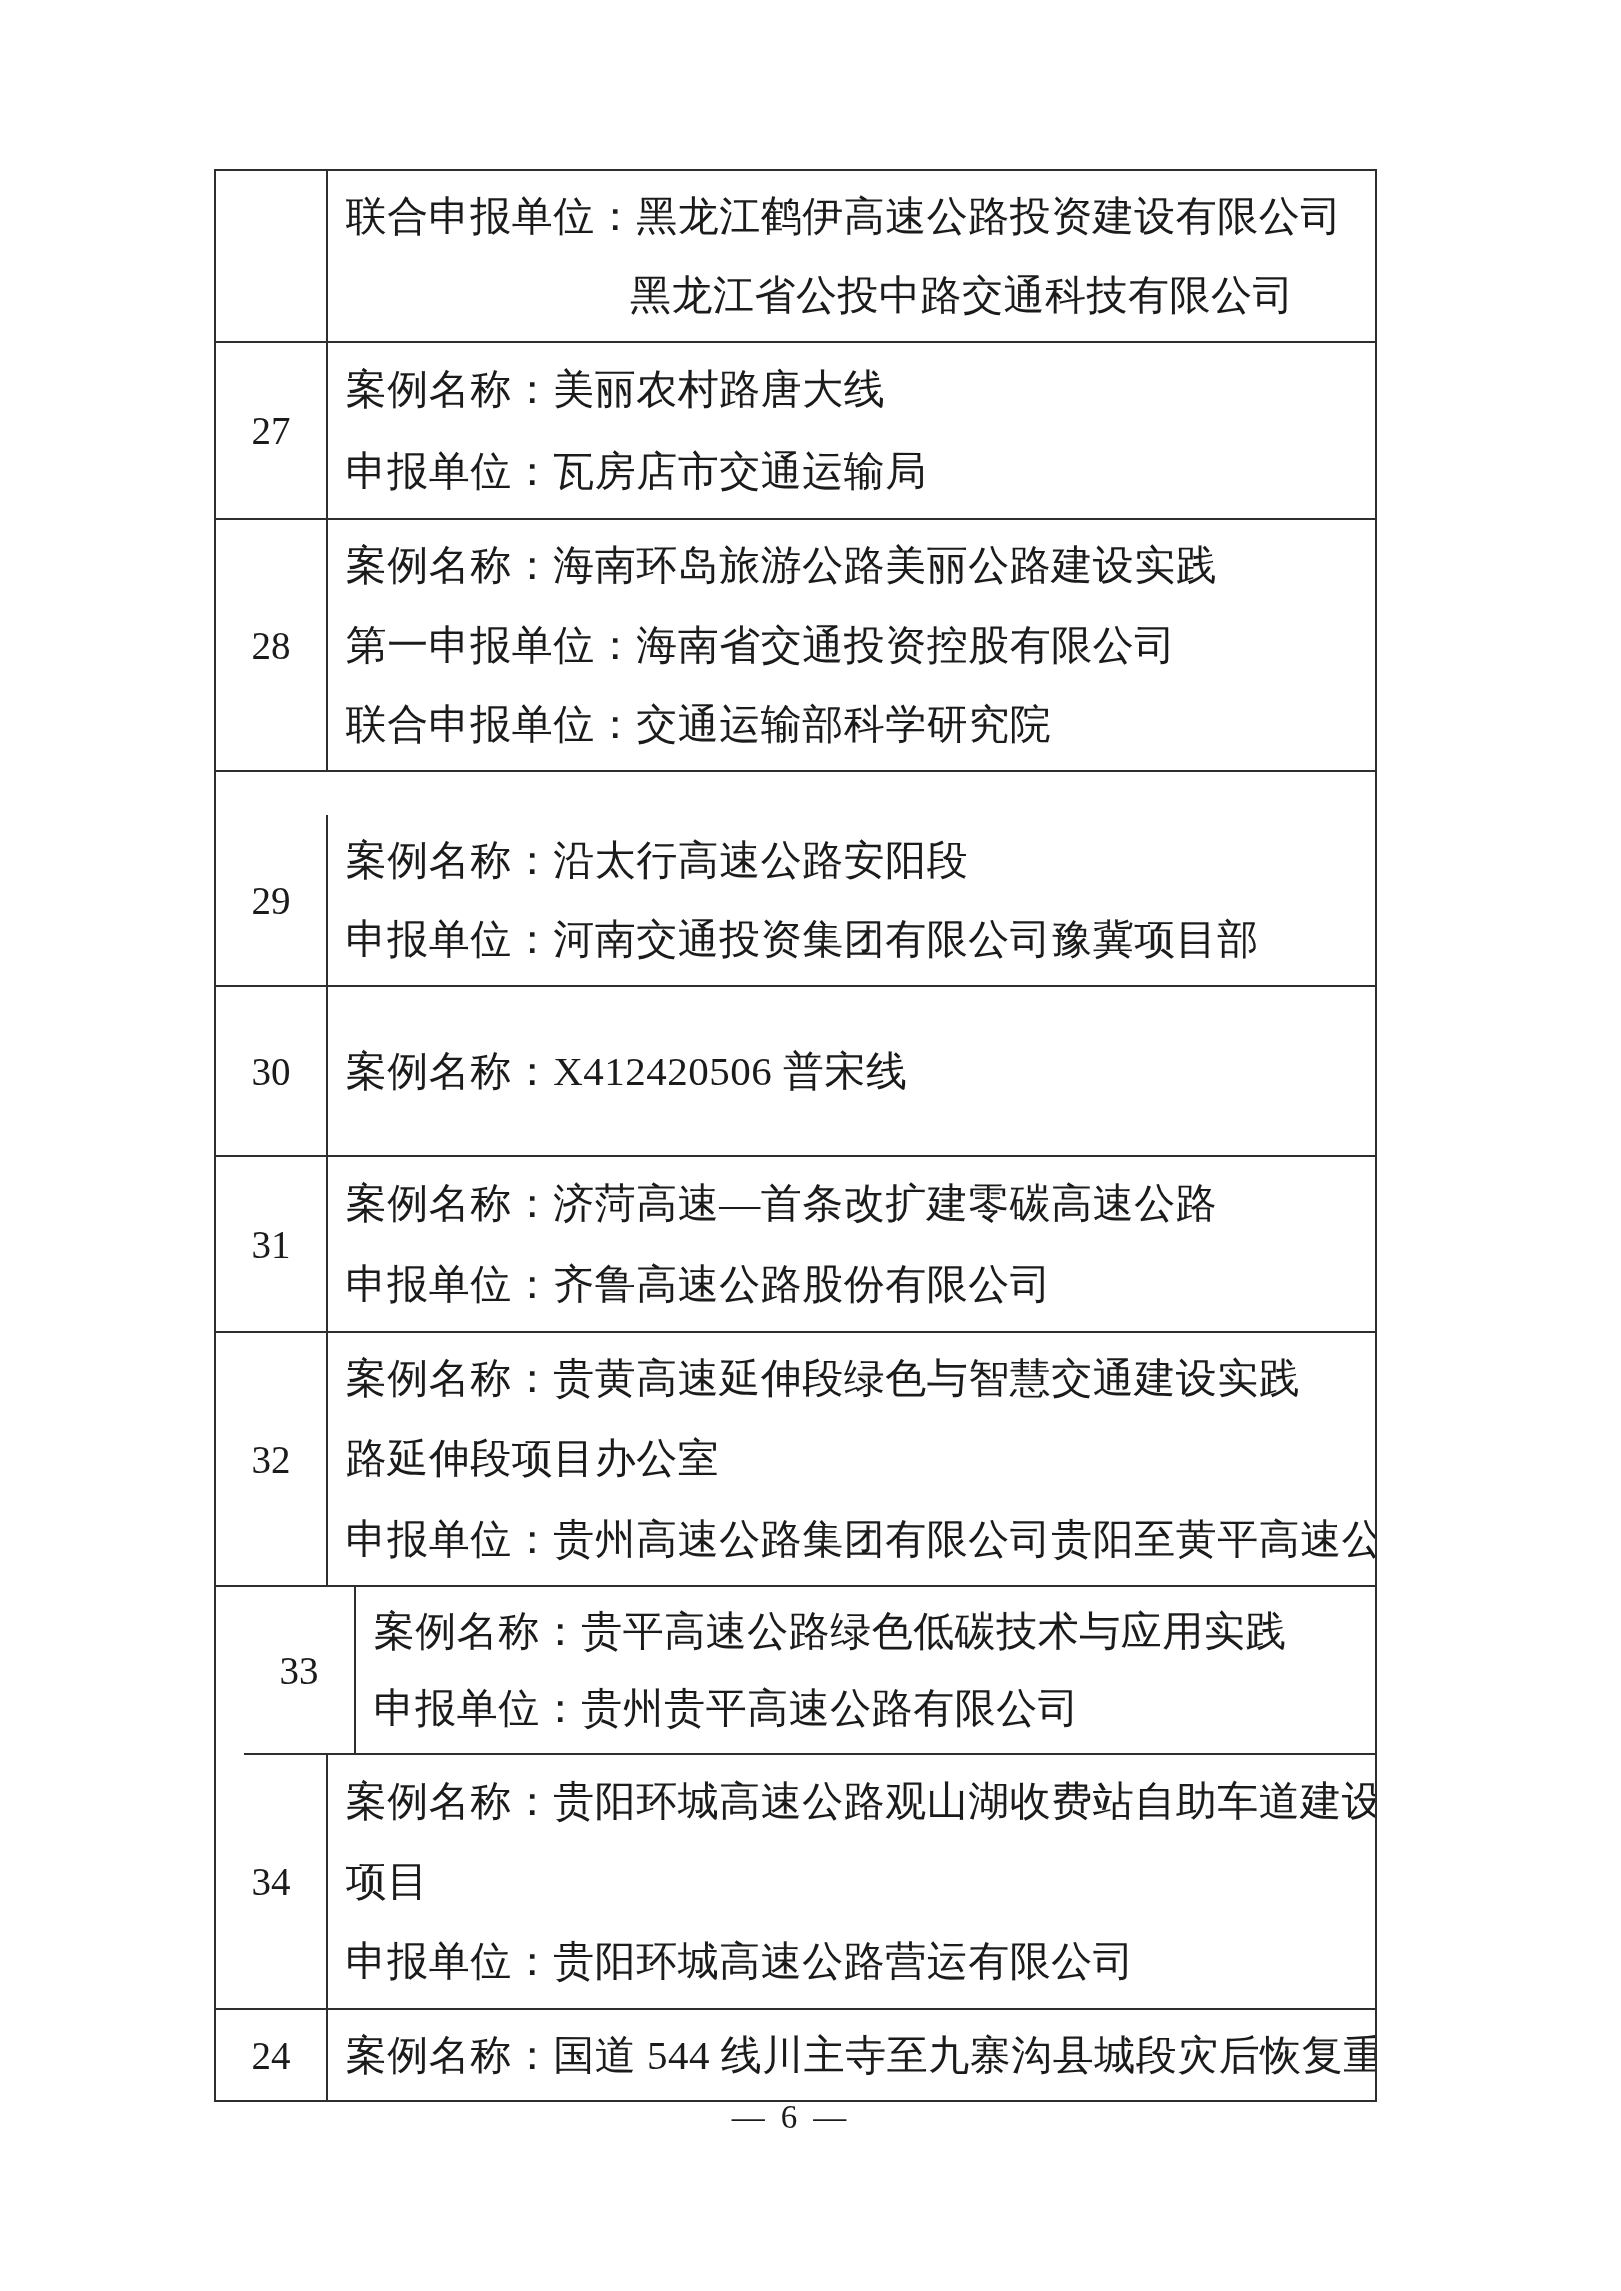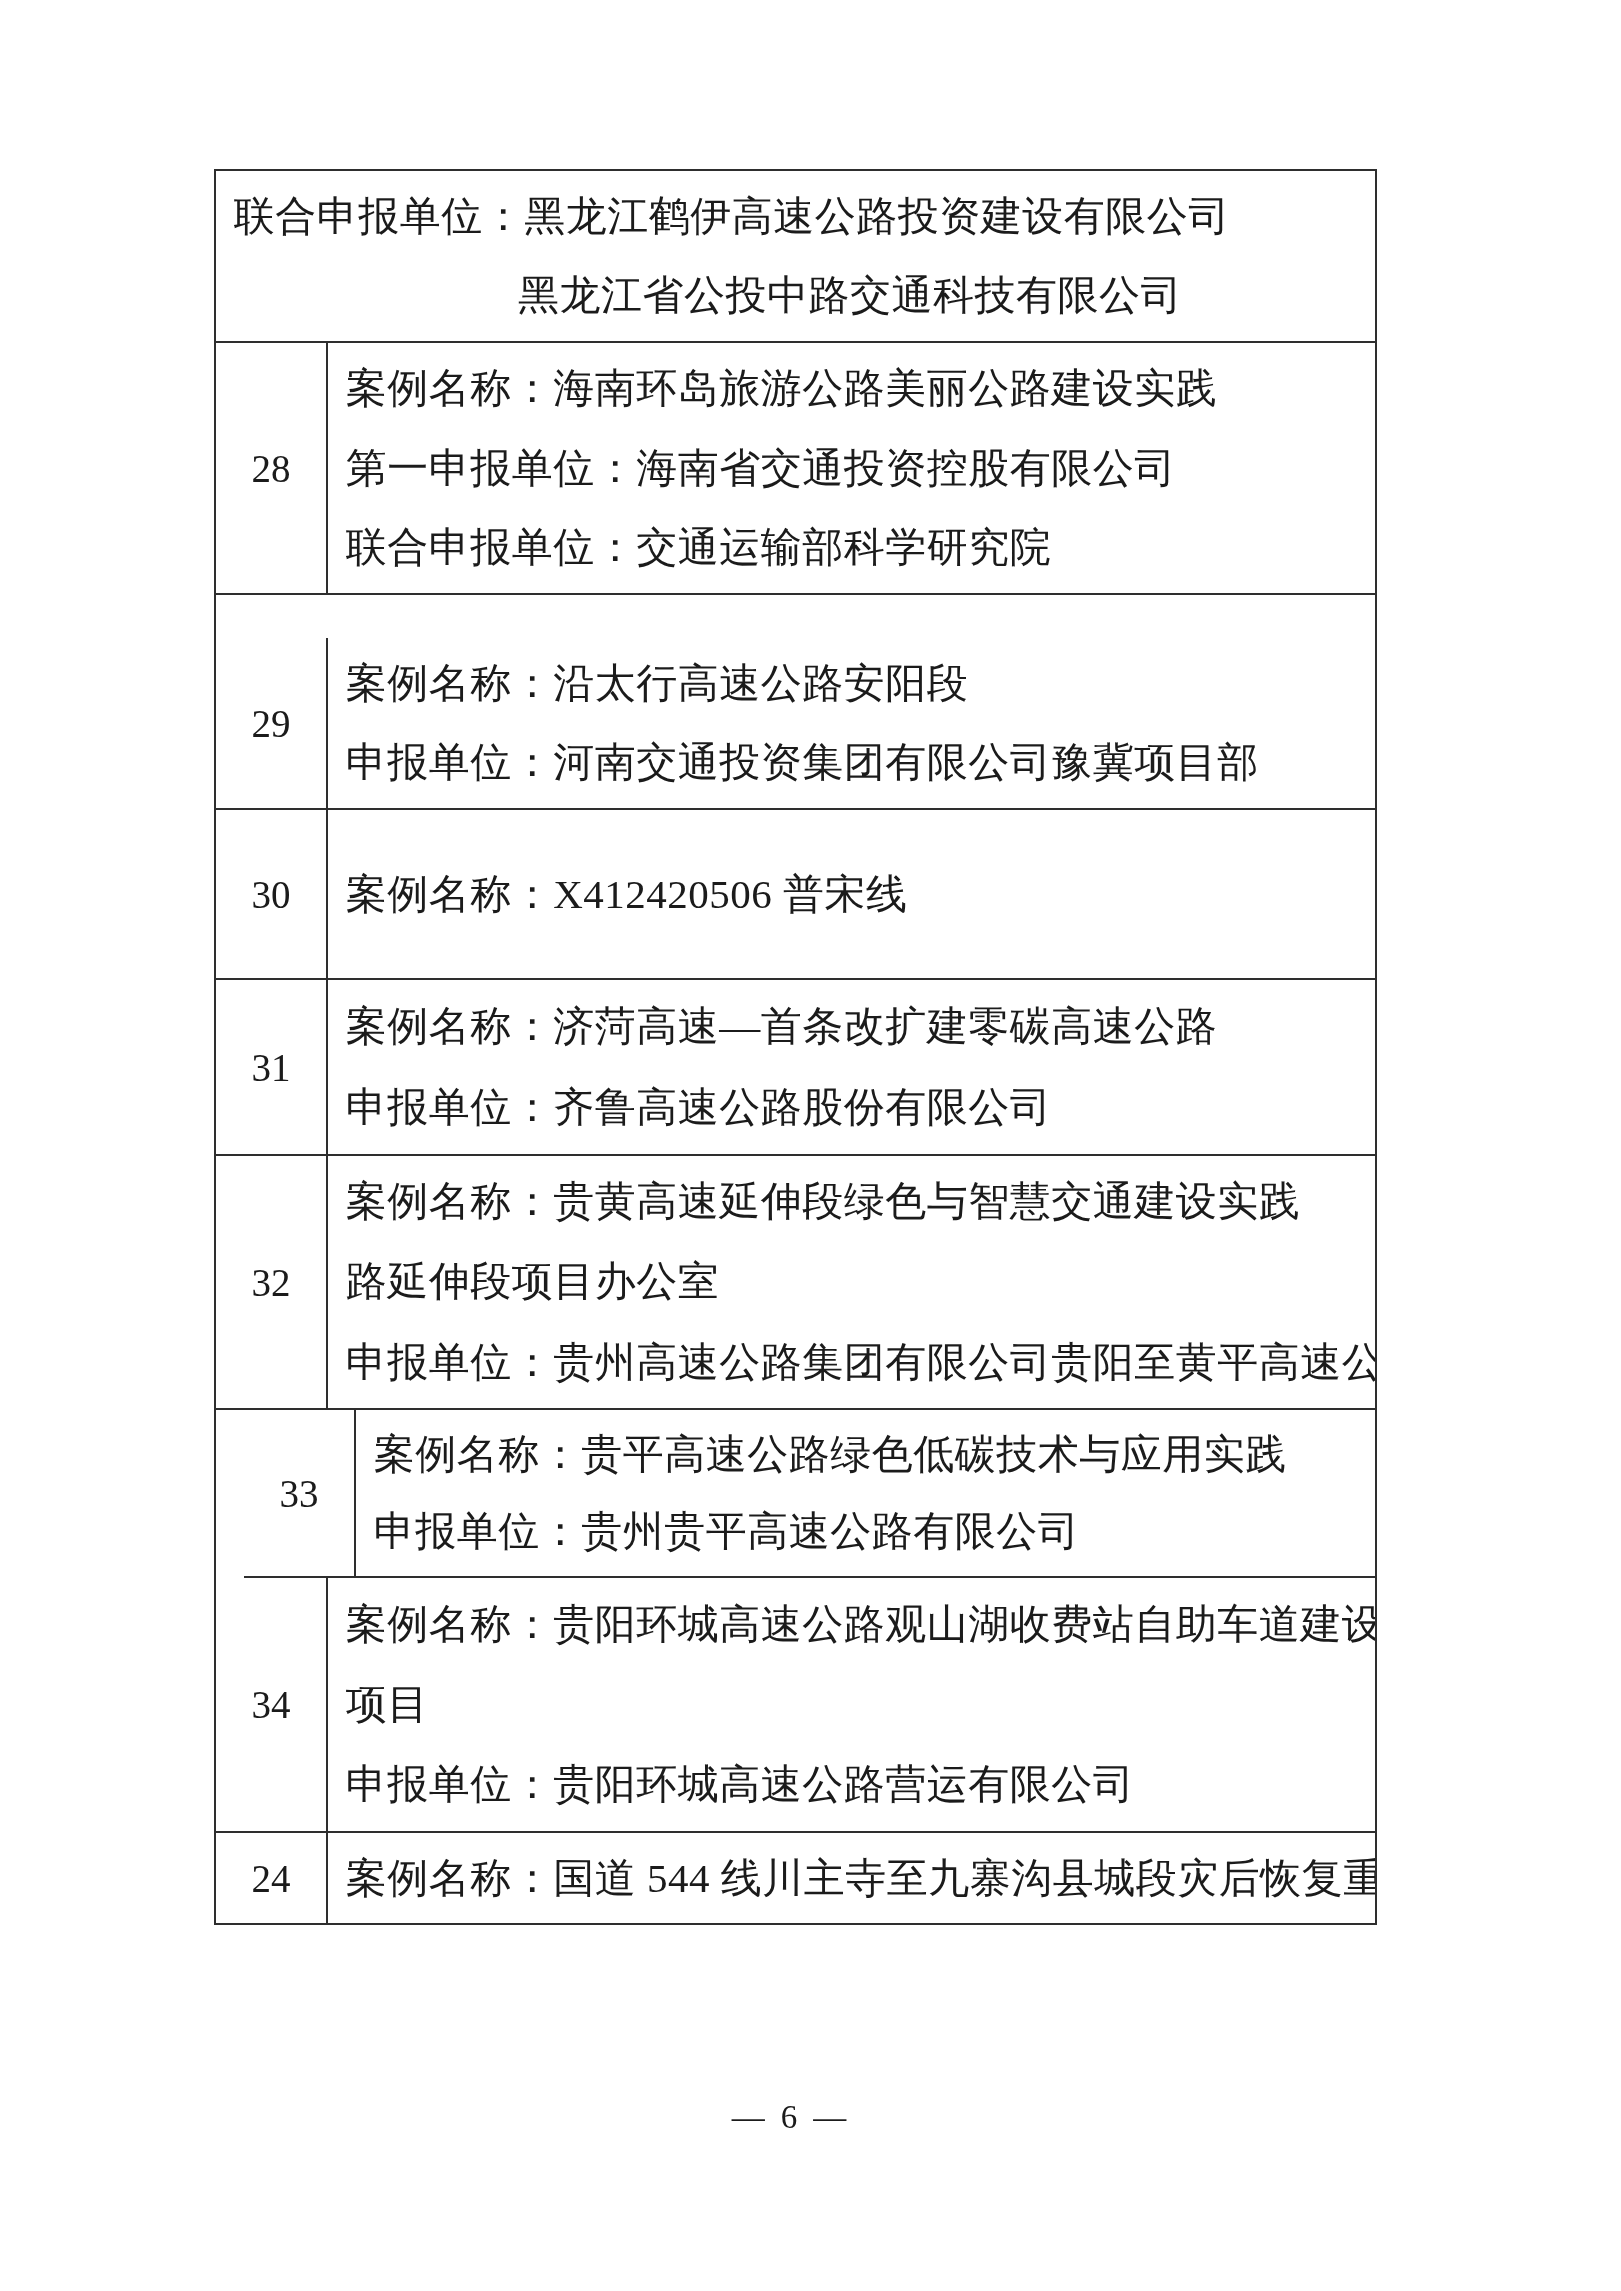--- a/index.html
+++ b/index.html
@@ -72,25 +72,32 @@
     word-spacing:7.8px;
     color:#1b1b1b;
     white-space:nowrap;
   }
 </style>
 </head>
 <body>
 
 <div class="page">
   <div class="award-table" id="awardTable">
-      <div class="t-row" style="height: 172px; flex-direction: column;">
+      <div class="t-row" style="height: 172px;">
         <div class="num-cell"></div>
         <div class="content-cell">
           <div class="case-line">联合申报单位：黑龙江鹤伊高速公路投资建设有限公司</div>
           <div class="case-line indented">黑龙江省公投中路交通科技有限公司</div>
+        </div>
+      </div>
+      <div class="t-row" style="height: 177px;">
+        <div class="num-cell">27</div>
+        <div class="content-cell">
+          <div class="case-line">案例名称：美丽农村路唐大线</div>
+          <div class="case-line">申报单位：瓦房店市交通运输局</div>
         </div>
       </div>
       <div class="t-row" style="height: 252px;">
         <div class="num-cell">28</div>
         <div class="content-cell">
           <div class="case-line">案例名称：海南环岛旅游公路美丽公路建设实践</div>
           <div class="case-line">第一申报单位：海南省交通投资控股有限公司</div>
           <div class="case-line">联合申报单位：交通运输部科学研究院</div>
         </div>
       </div>

